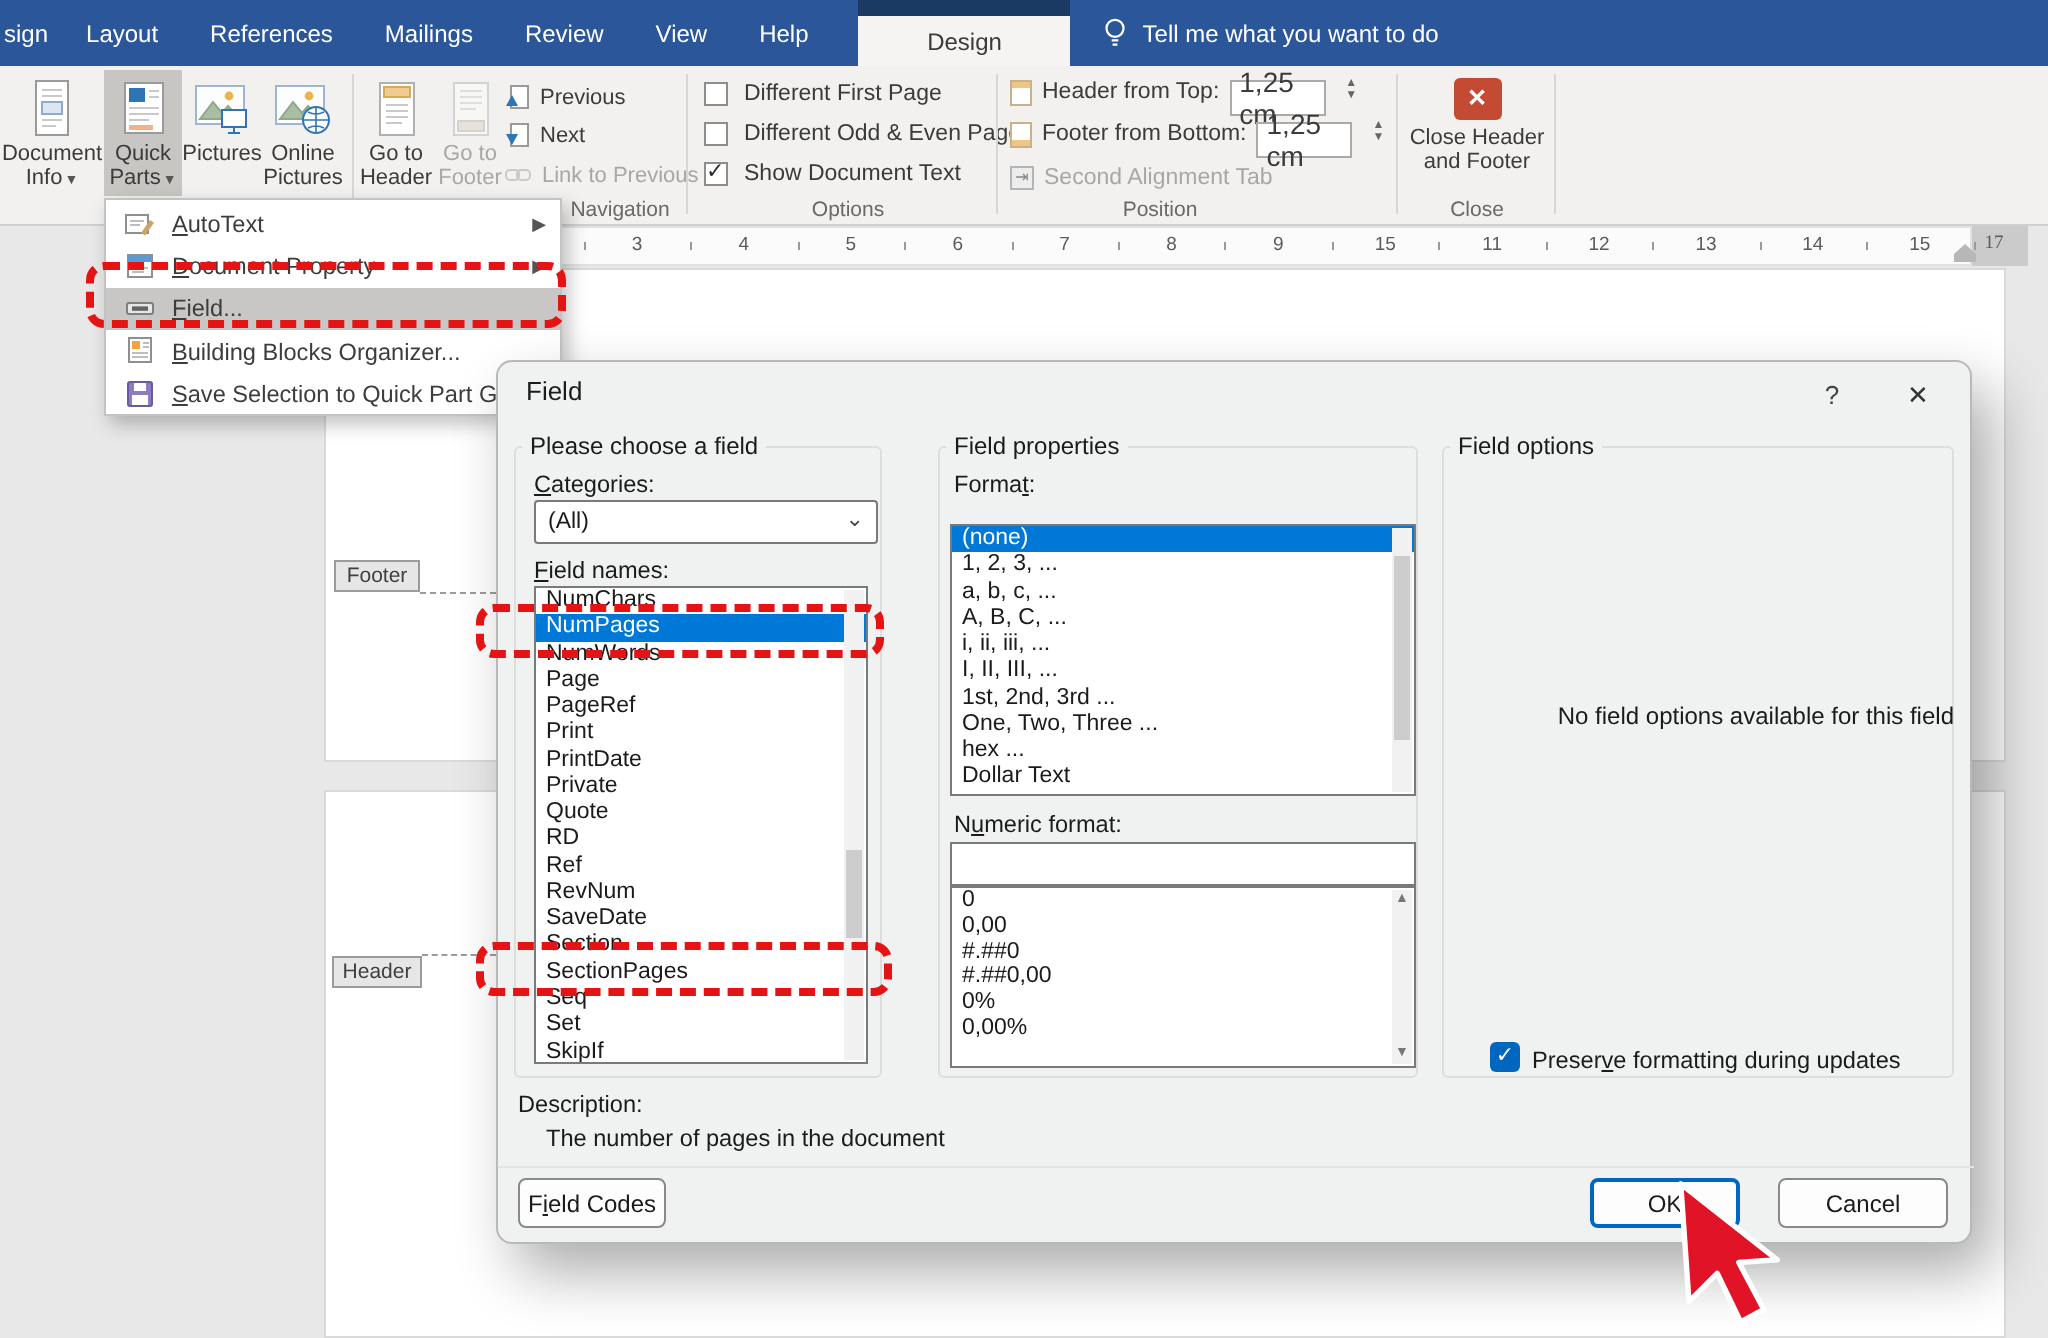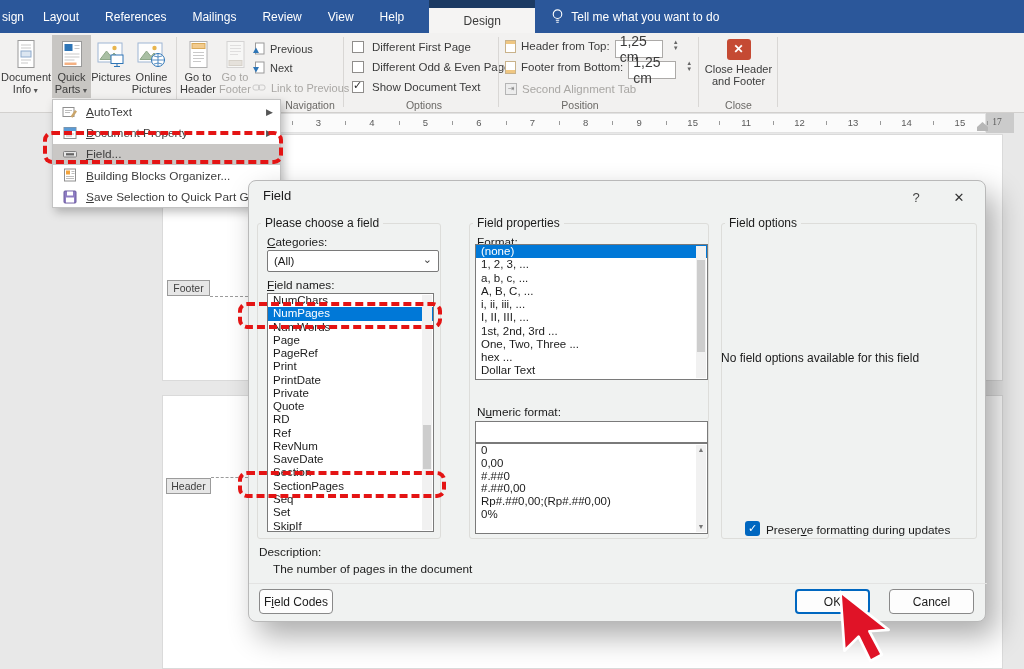--- a/index.html
+++ b/index.html
@@ -94,21 +94,21 @@
       border-radius:2px;display:flex;align-items:center;padding-left:6px;font-size:11.5px}
   .chev{position:absolute;right:6px;top:2px;color:#444;font-size:11px}
   .listwrap{position:absolute;background:#fff;border:1px solid #7a7a7a;overflow:hidden}
   .li{height:13.28px;line-height:13.4px;font-size:11.5px;padding-left:5px;white-space:nowrap;overflow:hidden}
   .li.sel{background:#0078d7;color:#fff}
   .vs{position:absolute;top:1px;right:1px;bottom:1px;width:10px;background:#f1f1f1}
   .vthumb{position:absolute;left:1px;width:8px;background:#cdcdcd}
   .var{position:absolute;left:0;width:10px;height:10px;font-size:7px;color:#777;text-align:center;line-height:10px}
   .ninput{position:absolute;left:226px;top:240px;width:233px;height:22px;background:#fff;
           border:1px solid #7a7a7a;padding-left:5px;font-size:11.5px;line-height:20px}
-  .optempty{position:absolute;left:472px;top:170px;width:256px;text-align:left;font-size:12px}
+  .optempty{position:absolute;left:472px;top:170px;width:256px;text-align:right;font-size:12px}
   .pcb{position:absolute;left:496px;top:340px;width:15px;height:15px;background:#0067c0;border-radius:3px;
        color:#fff;font-size:11px;line-height:15px;text-align:center}
   .dfoot{position:absolute;left:0;top:402px;width:738px;height:1px;background:#e3e3e2}
   .btn{position:absolute;top:408px;height:25px;background:#fdfdfd;border:1px solid #898989;border-radius:4px;
        font-size:12px;display:flex;align-items:center;justify-content:center;color:#1b1b1b}
   .btn.primary{border:2px solid #0067c0}
 </style>
 </head>
 <body>
 
@@ -421,21 +421,21 @@
           <div class="li"><span>Seq</span></div>
           <div class="li"><span>Set</span></div>
           <div class="li"><span>SkipIf</span></div>
         </div>
       <div class="vs">
         <div class="vthumb" style="top:130px;height:44px"></div>
       </div>
     </div>
 
     <div class="flabel" style="left:228px;top:54px">Forma<u>t</u>:</div>
-    <div class="listwrap" style="left:226px;top:63px;width:233px;height:136px">
+    <div class="listwrap" style="left:226px;top:81px;width:233px;height:136px">
       <div>
           <div class="li sel"><span>(none)</span></div>
           <div class="li"><span>1, 2, 3, ...</span></div>
           <div class="li"><span>a, b, c, ...</span></div>
           <div class="li"><span>A, B, C, ...</span></div>
           <div class="li"><span>i, ii, iii, ...</span></div>
           <div class="li"><span>I, II, III, ...</span></div>
           <div class="li"><span>1st, 2nd, 3rd ...</span></div>
           <div class="li"><span>One, Two, Three ...</span></div>
           <div class="li"><span>hex ...</span></div>
@@ -446,22 +446,22 @@
       </div>
     </div>
     <div class="flabel" style="left:228px;top:224px">N<u>u</u>meric format:</div>
     <div class="ninput"></div>
     <div class="listwrap" style="left:226px;top:262px;width:233px;height:91px">
       <div>
           <div class="li" style="height:12.8px;line-height:12.9px"><span>0</span></div>
           <div class="li" style="height:12.8px;line-height:12.9px"><span>0,00</span></div>
           <div class="li" style="height:12.8px;line-height:12.9px"><span>#.##0</span></div>
           <div class="li" style="height:12.8px;line-height:12.9px"><span>#.##0,00</span></div>
-          <div class="li" style="height:12.8px;line-height:12.9px"><span>Rp#.##0,00;(Rp#.##0,00)</span></div>
           <div class="li" style="height:12.8px;line-height:12.9px"><span>0%</span></div>
+          <div class="li" style="height:12.8px;line-height:12.9px"><span>0,00%</span></div>
         </div>
       <div class="vs">
         <div class="var" style="top:0">▲</div>
         <div class="var" style="bottom:0">▼</div>
       </div>
     </div>
 
     <div class="optempty">No field options available for this field</div>
     <div class="pcb on">✓</div>
     <div class="flabel" style="left:517px;top:342px">Preser<u>v</u>e formatting during updates</div>

